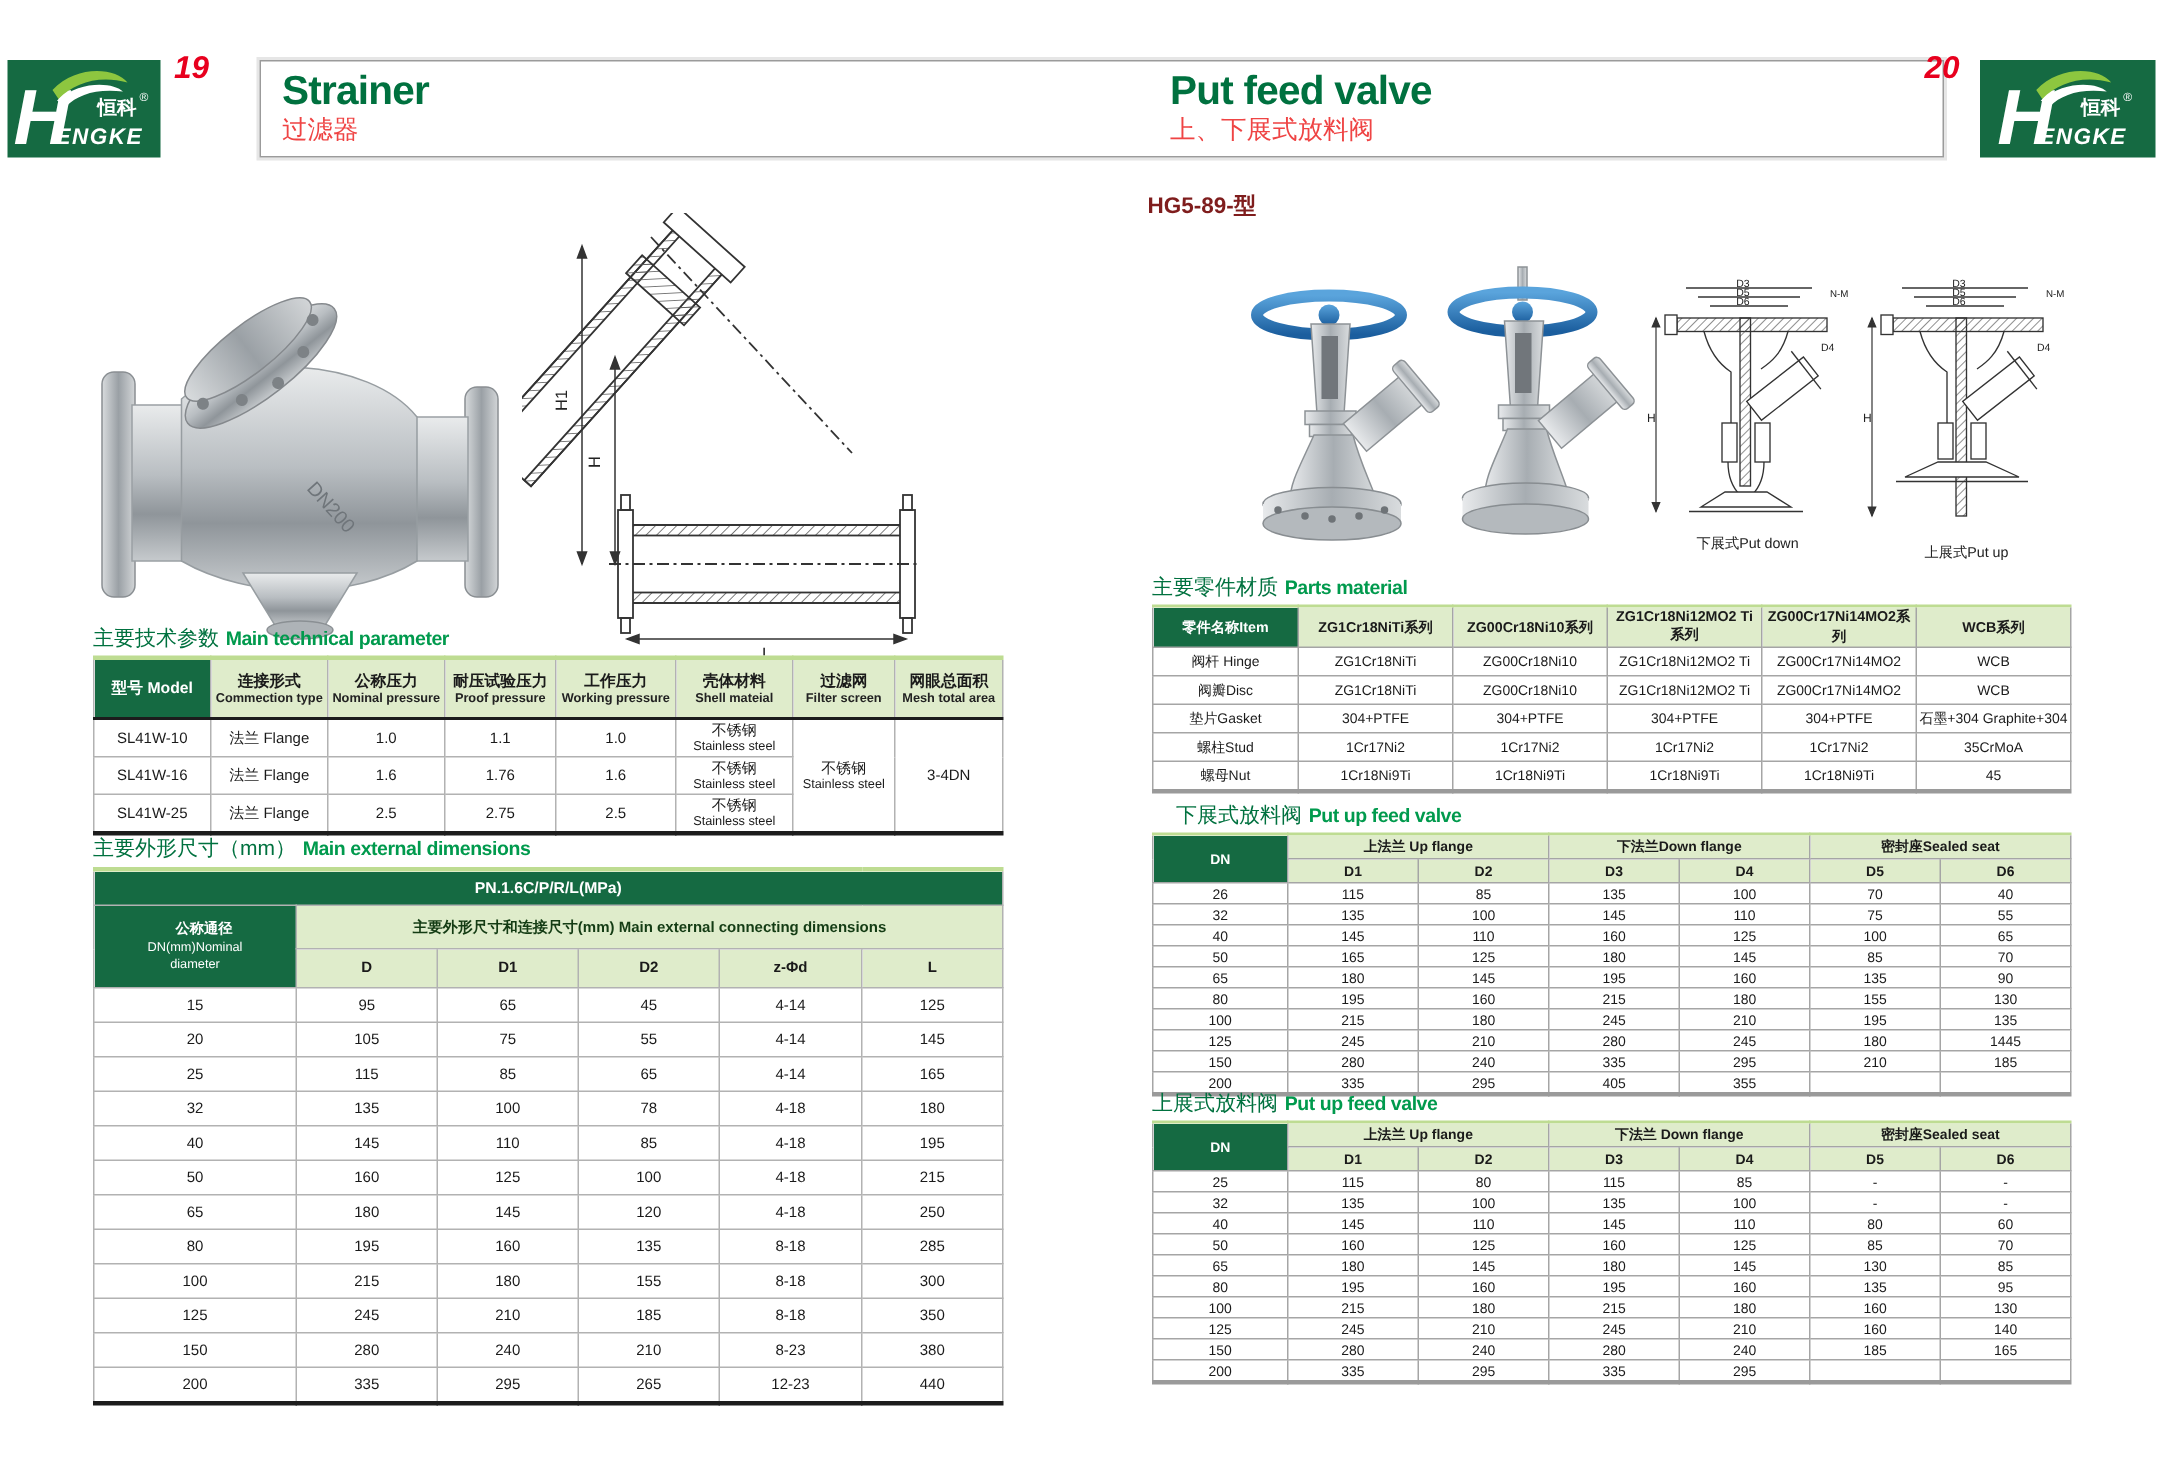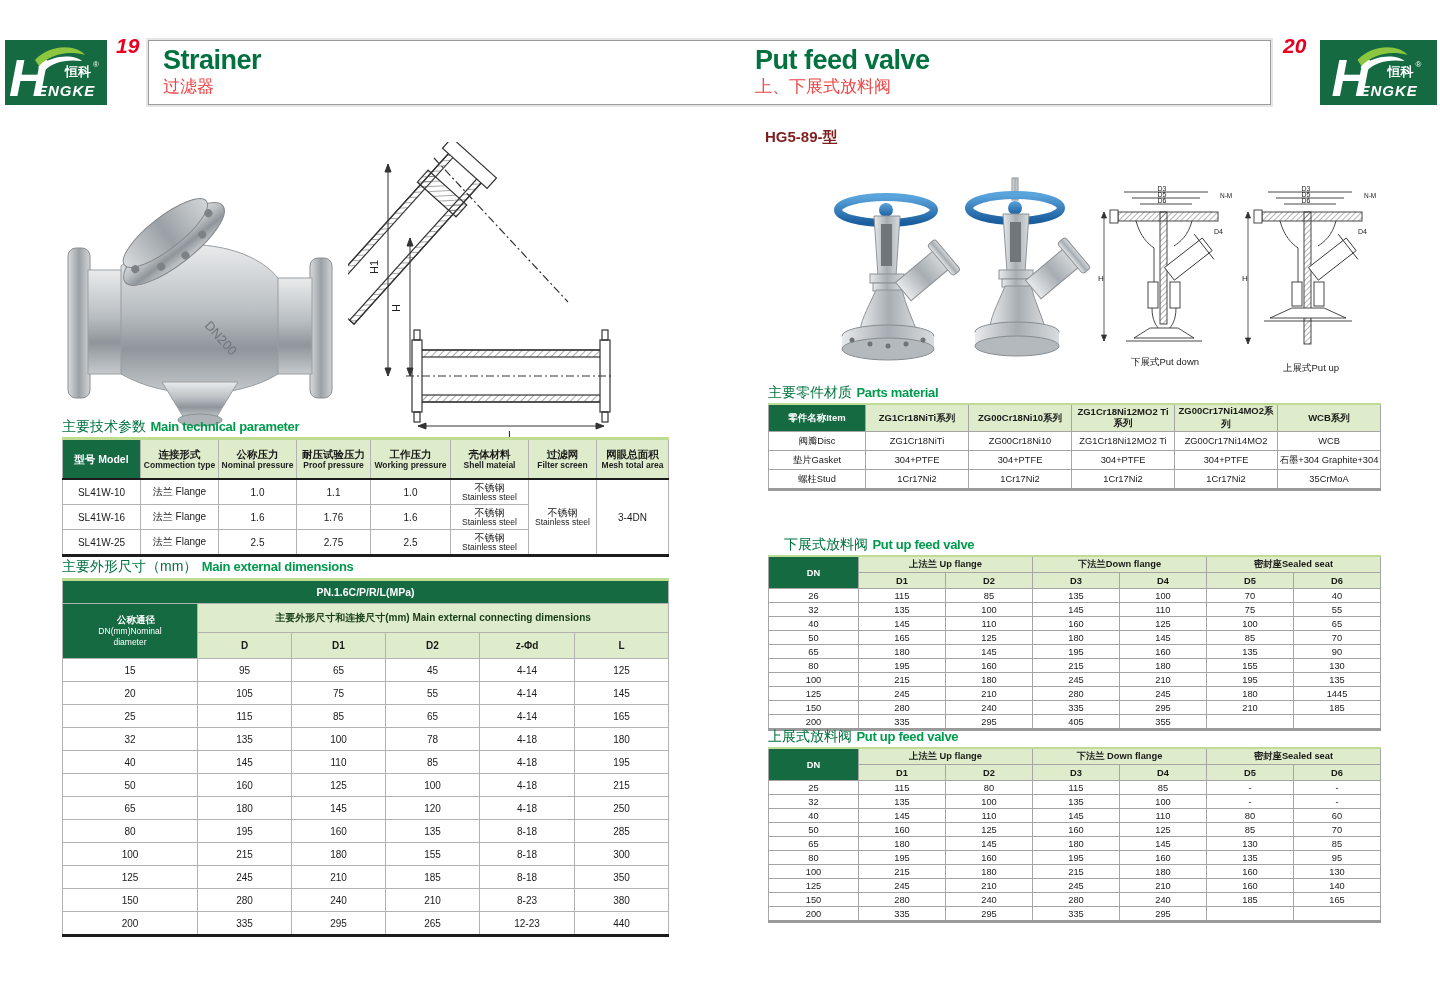--- a/index.html
+++ b/index.html
@@ -7,21 +7,21 @@
          font-family:"Liberation Sans","DejaVu Sans",sans-serif;color:#1a1a1a;}
   .abs{position:absolute;}
 
   
   .logo-box{position:absolute;background:#156a42;top:40px;height:65px;}
   .logo-left{left:5px;width:102px;}
   .logo-right{left:1320px;width:117px;}
   .pagenum{position:absolute;top:34px;color:#e8001e;font-weight:bold;font-size:21px;font-style:italic;}
   .pn-19{left:116px;}
   .pn-20{left:1283px;}
-  .titlebox{position:absolute;left:148px;top:40px;width:1121px;height:63px;background:#fff;
+  .titlebox{position:absolute;left:173px;top:40px;width:1121px;height:63px;background:#fff;
             border:1px solid #9b9b9b;box-shadow:0 0 0 2px #e6e6e6;}
   .tblock{position:absolute;top:4px;line-height:1.15;}
   .tblock .en{font-size:27px;font-weight:bold;color:#00713f;letter-spacing:-.5px;}
   .tblock .zh{font-size:17px;color:#ef4444;margin-top:1px;}
   .tb-left{left:14px;}
   .tb-right{left:606px;}
 
   
   .sec{position:absolute;white-space:nowrap;}
   .sec .zh{font-size:14px;font-weight:normal;color:#00713f;}
@@ -554,20 +554,28 @@
         <th class="hd">零件名称Item</th>
         <th class="hz">ZG1Cr18NiTi系列</th>
         <th class="hz">ZG00Cr18Ni10系列</th>
         <th class="hz">ZG1Cr18Ni12MO2 Ti系列</th>
         <th class="hz">ZG00Cr17Ni14MO2系列</th>
         <th class="hz">WCB系列</th>
       </tr>
     </thead>
     <tbody>
         <tr>
+          <td>阀杆 Hinge</td>
+          <td>ZG1Cr18NiTi</td>
+          <td>ZG00Cr18Ni10</td>
+          <td>ZG1Cr18Ni12MO2 Ti</td>
+          <td>ZG00Cr17Ni14MO2</td>
+          <td>WCB</td>
+        </tr>
+        <tr>
           <td>阀瓣Disc</td>
           <td>ZG1Cr18NiTi</td>
           <td>ZG00Cr18Ni10</td>
           <td>ZG1Cr18Ni12MO2 Ti</td>
           <td>ZG00Cr17Ni14MO2</td>
           <td>WCB</td>
         </tr>
         <tr>
           <td>垫片Gasket</td>
           <td>304+PTFE</td>
@@ -576,20 +584,28 @@
           <td>304+PTFE</td>
           <td>石墨+304 Graphite+304</td>
         </tr>
         <tr>
           <td>螺柱Stud</td>
           <td>1Cr17Ni2</td>
           <td>1Cr17Ni2</td>
           <td>1Cr17Ni2</td>
           <td>1Cr17Ni2</td>
           <td>35CrMoA</td>
+        </tr>
+        <tr>
+          <td>螺母Nut</td>
+          <td>1Cr18Ni9Ti</td>
+          <td>1Cr18Ni9Ti</td>
+          <td>1Cr18Ni9Ti</td>
+          <td>1Cr18Ni9Ti</td>
+          <td>45</td>
         </tr>
       </tbody>
   </table>
 
   <div class="sec" style="left:768px;top:535px;padding-left:16px;">
     <span class="zh">下展式放料阀</span>
     <span class="en">Put up feed valve</span>
   </div>
 
   <table class="tbl t-r t-du t-down">

